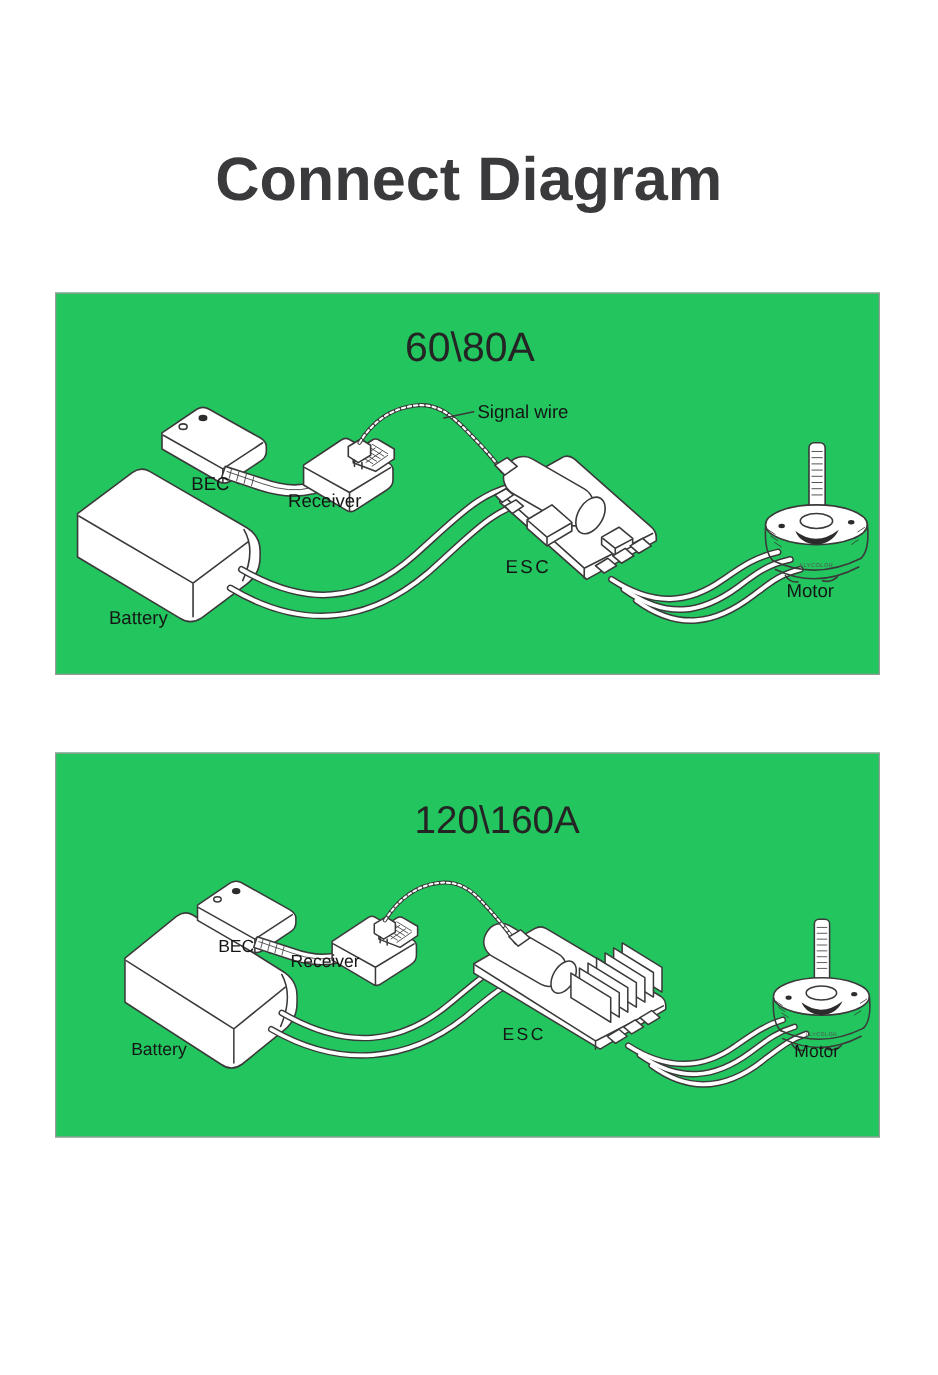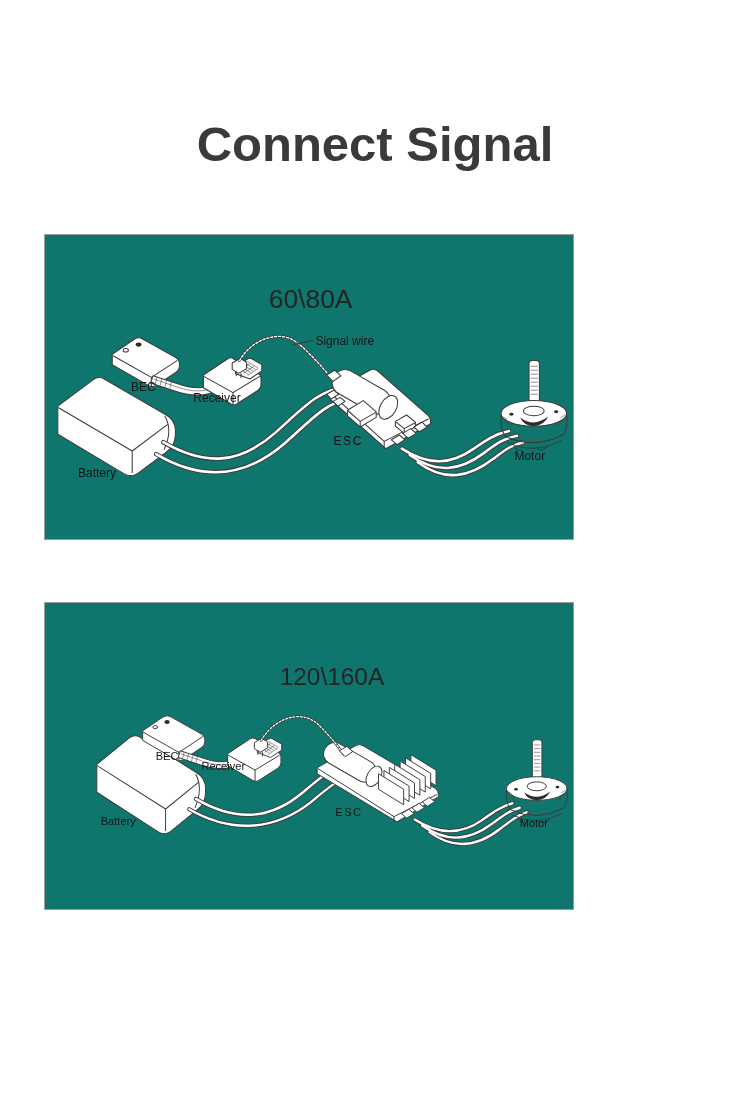--- a/index.html
+++ b/index.html
@@ -2,21 +2,21 @@
 <html><head>
 <meta charset="utf-8">
 <style>
   html,body{margin:0;padding:0;background:#ffffff;}
   body{width:750px;height:1100px;position:relative;font-family:"Liberation Sans",sans-serif;overflow:hidden;}
   h1.page-title{
     position:absolute;top:118px;left:0;width:750px;margin:0;
     text-align:center;font-size:49px;font-weight:700;color:#3a3a3c;line-height:1.1;
   }
   .panel{
-    position:absolute;left:44px;width:530px;background:#0f766e;
+    position:absolute;left:44px;width:660px;background:#22c55e;
     border:1.6px solid #9b9b9b;box-sizing:border-box;
   }
   .panel-1{top:234px;height:306px;}
   .panel-2{top:602px;height:308px;padding-left:40px;}
   .panel svg{display:block;width:100%;height:100%;}
 
   
   .ln{fill:none;stroke:#3a3a3a;stroke-width:1.3;stroke-linecap:round;stroke-linejoin:round;}
   .fw{fill:#ffffff;stroke:#3a3a3a;stroke-width:1.3;stroke-linejoin:round;}
   .wo{fill:none;stroke:#3a3a3a;stroke-width:5.6;stroke-linecap:round;}
@@ -25,21 +25,21 @@
   .twi{fill:none;stroke:#ffffff;stroke-width:1.7;stroke-linecap:round;stroke-dasharray:2.6 2.4;}
   .hatch{fill:none;stroke:#3a3a3a;stroke-width:.7;}
   .dk{fill:#2c2c2c;stroke:none;}
   .lbl{font-family:"Liberation Sans",sans-serif;font-size:15px;fill:#151515;}
   .ptitle{font-family:"Liberation Sans",sans-serif;font-size:33px;font-weight:400;fill:#242424;}
   .brand{font-family:"Liberation Sans",sans-serif;font-size:4.5px;fill:#555;letter-spacing:.4px;}
 </style>
 </head>
 <body>
 
-<h1 class="page-title">Connect Signal</h1>
+<h1 class="page-title">Connect Diagram</h1>
 
 <section class="panel panel-1">
 <svg viewBox="0 0 660 306">
 
   <g>
     <path class="fw" d="M16,177 L60,144 Q67,139 74,143 L150,187 Q163,194 163,207 L163,212 Q163,226 152,234 L116,261 Q107,267 98,261 L16,212 Z"></path>
     <path class="ln" d="M17,179 L109,233 L153,200 M109,233 L109,260"></path>
     <path class="ln" d="M150,190 Q160,207 149,231"></path>
   </g>
 

